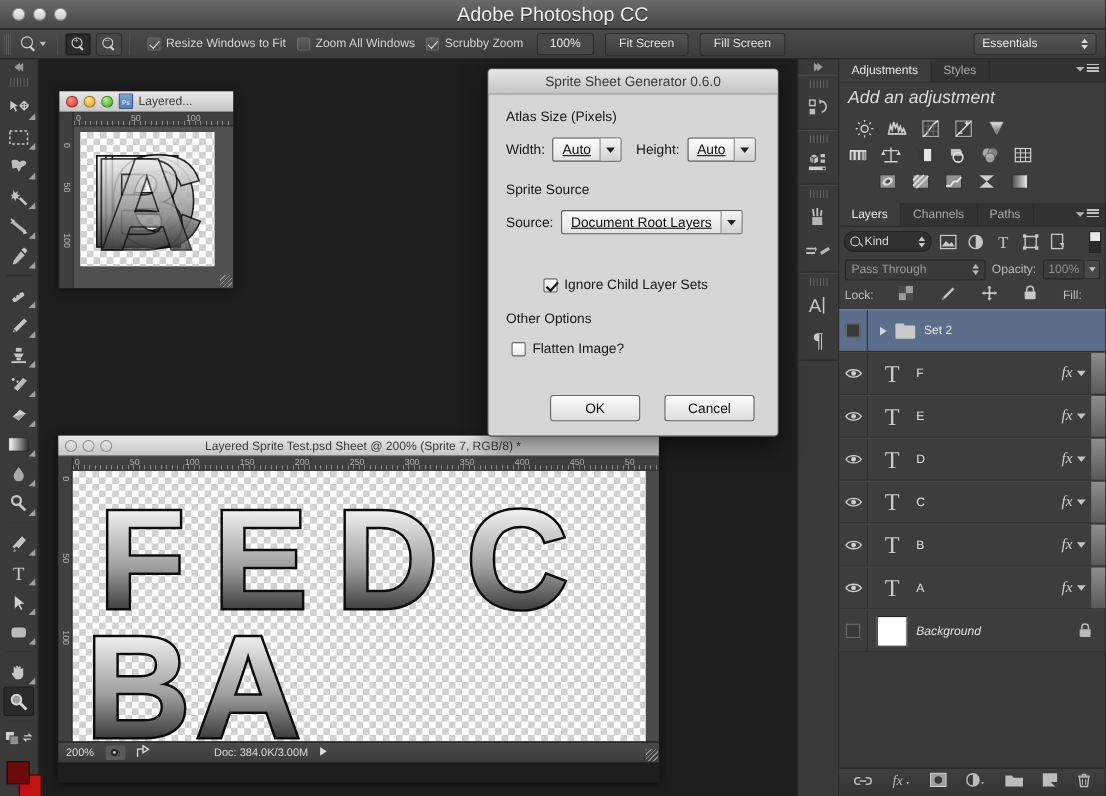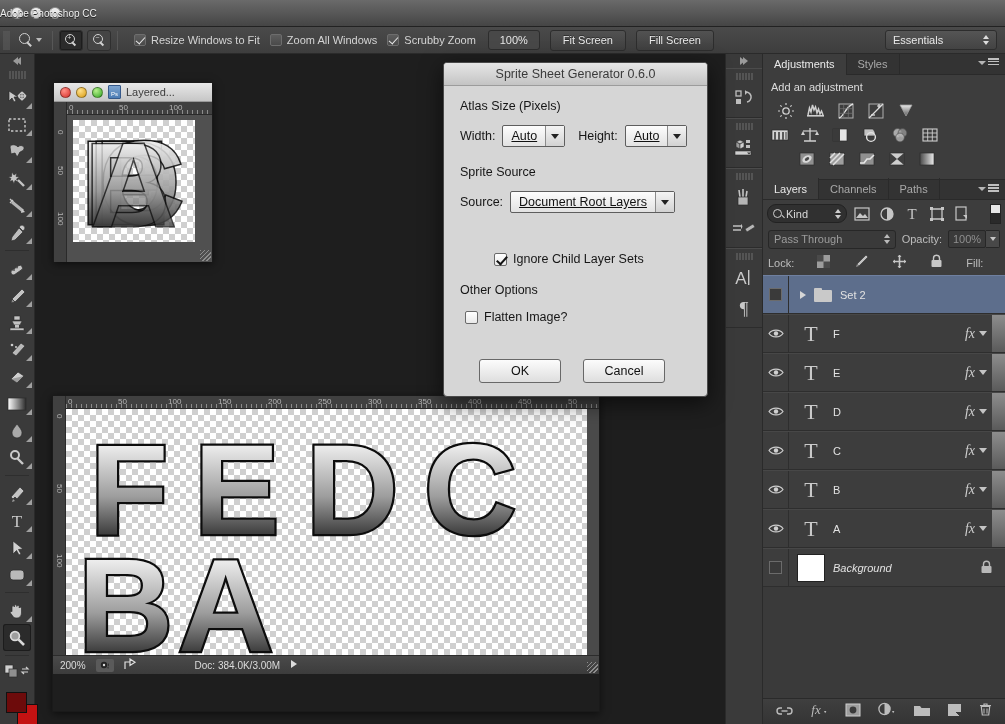--- a/index.html
+++ b/index.html
@@ -15,22 +15,22 @@
   .titlebar {
     position: absolute; left:0; top:0; width:1005px; height:27px;
     background: linear-gradient(#6a6a6a, #454545);
     border-bottom: 1px solid #222;
     display:flex; align-items:center;
   }
   .titlebar .tl { display:flex; gap:7px; margin-left:11px; }
   .tl span { width:12px; height:12px; border-radius:50%;
     background: linear-gradient(#f2f2f2,#c9c9c9); border:1px solid #8d8d8d; }
   .titlebar .tt {
-    position:absolute; left:0; right:0; 
-    font-size:10px; color:#efefef; text-shadow:0 1px 0 #222;
+    position:absolute; left:0; right:0; text-align:center;
+    font-size:18px; color:#efefef; text-shadow:0 1px 0 #222;
   }
 
   
   .optbar {
     position:absolute; left:0; top:27px; width:1005px; height:27px;
     background: linear-gradient(#4a4a4a,#3d3d3d);
     border-bottom:1px solid #2a2a2a;
     display:flex; align-items:center; font-size:11px; color:#d4d4d4;
   }
   .grip { width:7px; height:19px; margin:0 5px 0 3px;
@@ -120,21 +120,21 @@
   .ptabs { height:21px; background:#333; display:flex; align-items:center; position:relative;
     border-bottom:1px solid #2a2a2a; }
   .ptab { height:21px; padding:0 11px; display:flex;align-items:center; font-size:11px; color:#a9a9a9;
     border-right:1px solid #2a2a2a; }
   .ptab.active { background:#3d3d3d; color:#e9e9e9; }
   .pmenu { position:absolute; right:6px; top:4px; display:flex; align-items:center; gap:2px; }
   .pmenu .tri { width:0;height:0;border-left:4px solid transparent;border-right:4px solid transparent;border-top:4px solid #b5b5b5; }
   .pmenu .bars { width:11px; height:9px;
     background-image: repeating-linear-gradient(to bottom,#c0c0c0 0 1.5px,transparent 1.5px 3px);}
   .adjbody { background:#3d3d3d; padding:6px 0 8px; }
-  .adj-title { font-size:11px; color:#dcdcdc; padding:0 8px 6px; }
+  .adj-title { font-size:16px; color:#dcdcdc; padding:0 8px 6px;font-style:italic; }
   .adjrow { display:flex; gap:6px; padding:2px 0; }
   .adjrow.r1 { padding-left:11px; }
   .adjrow.r2 { padding-left:5px; }
   .adjrow.r3 { padding-left:32px; }
   .adjicon { width:24px;height:20px; display:flex;align-items:center;justify-content:center; }
 
   .layers-head { height:21px; background:#333; display:flex; align-items:flex-end; position:relative;
     border-top:1px solid #2a2a2a; border-bottom:1px solid #2a2a2a; }
   .lrow-filter { height:27px; background:#3d3d3d; display:flex; align-items:center; padding:0 4px; gap:5px; }
   .kindsel { width:80px;height:19px; background:#303030; border:1px solid #222; border-radius:9px;
@@ -237,21 +237,21 @@
   }
   .msel .val { padding:0 8px; font-size:12.5px; color:#111;text-decoration:underline; }
   .msel .dcap { width:19px; height:100%; border-left:1px solid #8b8b8b;
     background:linear-gradient(#f4f4f4,#d2d2d2); display:flex;align-items:center;justify-content:center; }
   .msel .dcap i { width:0;height:0;border-left:4px solid transparent;border-right:4px solid transparent;border-top:5px solid #222; }
   .mcheckrow { display:flex; align-items:center; gap:6px; }
   .mcb { width:13px;height:13px;border:1px solid #6a6a6a;border-radius:2px;
     background:linear-gradient(#fff,#e9e9e9); position:relative; }
   .mcb.on::after { content:""; position:absolute; left:3.5px; top:0px; width:4px;height:9px;
     border:solid #131313; border-width:0 2px 2px 0; transform:rotate(42deg); }
-  .mbtns { position:absolute; left:0;right:0; bottom:13px; display:flex; justify-content:flex-start; gap:22px;margin-left:35px; }
+  .mbtns { position:absolute; left:0;right:0; bottom:13px; display:flex; justify-content:center; gap:22px;margin-left:35px; }
   .mbtn { width:82px;height:24px; border:1px solid #686868; border-radius:3px;
     background:linear-gradient(#fcfcfc,#dedede);
     display:flex;align-items:center;justify-content:center; font-size:12.5px; color:#101010; }
 </style>
 </head>
 <body>
 
 <div id="app">
 
   <div class="titlebar">
@@ -1051,20 +1051,30 @@
               <text x="18" y="106" opacity="0.75">A</text>
             </g>
           </svg>
         </div>
       </div>
       <div class="grip-corner"></div>
     </div>
   </div>
 
   <div class="docwin" style="left:52px; top:395px; width:548px; height:317px;">
+    <div class="tbar">
+      <div class="lights">
+        <span style="background:linear-gradient(#e4e4e4,#cdcdcd)"></span>
+        <span style="background:linear-gradient(#e4e4e4,#cdcdcd)"></span>
+        <span style="background:linear-gradient(#e4e4e4,#cdcdcd)"></span>
+      </div>
+      <div style="flex:1; text-align:center; margin-right:40px;">
+        <span class="dtitle">Layered Sprite Test.psd Sheet @ 200% (Sprite 7, RGB/8) *</span>
+      </div>
+    </div>
 
     <div style="position:relative; height:278px;">
       <div class="ruler-h" style="margin-left:13px;">
         <span class="rk" style="left:2px;top:1px;">0</span>
         <span class="rk" style="left:52px;top:1px;">50</span>
         <span class="rk" style="left:102px;top:1px;">100</span>
         <span class="rk" style="left:152px;top:1px;">150</span>
         <span class="rk" style="left:202px;top:1px;">200</span>
         <span class="rk" style="left:252px;top:1px;">250</span>
         <span class="rk" style="left:302px;top:1px;">300</span>

